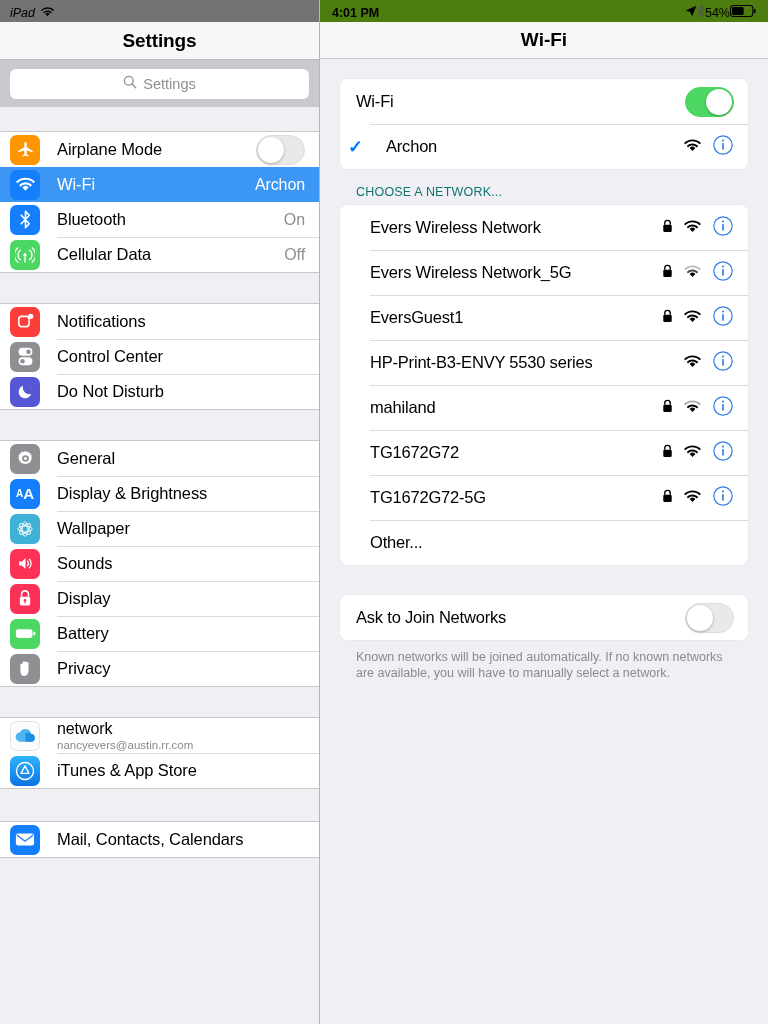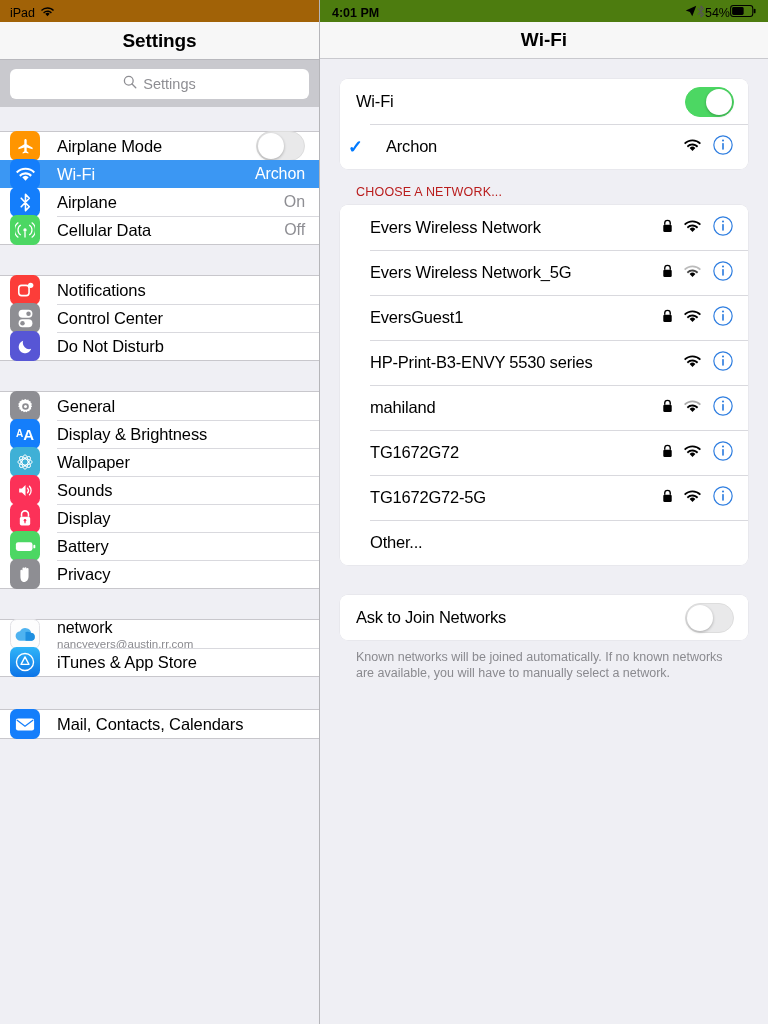--- a/index.html
+++ b/index.html
@@ -15,21 +15,21 @@
   .sidebar {
     width:320px; height:1024px;
     background:#EFEFF4;
     border-right:1px solid #B5B5B9;
     overflow:hidden;
     position:relative;
   }
   .sb-status {
     height:22px; padding:3px 10px 0 10px;
     display:flex; align-items:center; gap:6px;
-    font-size:12.5px; color:#000; background:#a16207;
+    font-size:12.5px; color:#000; background:#737373;font-style:italic;
   }
   .sb-title {
     height:37px; background:#F7F7F7;
     display:flex; align-items:center; justify-content:center;
     font-size:19px; font-weight:bold; color:#000;
     letter-spacing:-0.1px;
   }
   .sb-searchband {
     height:48px; background:#C9C9CE;
     display:flex; align-items:center; padding:0 10px;
@@ -42,21 +42,21 @@
   .sb-search .ph { font-size:14.5px; color:#8E8E93; }
   .sb-gap { background:#EFEFF4; }
   .sb-gap.g1 { height:24px; }
   .sb-gap.g2 { height:30px; }
   .sb-gap.g3 { height:30px; }
   .sb-gap.g4 { height:30px; }
   .sb-gap.g5 { height:32px; }
   .sb-group { background:#fff; border-top:1px solid #C8C7CC; border-bottom:1px solid #C8C7CC; }
 
   .row {
-    height:28px; display:flex; align-items:center;
+    height:35px; display:flex; align-items:center;
     padding-left:10px; padding-right:14px;
     position:relative; background:#fff;
   }
   .row + .row::before {
     content:""; position:absolute; left:57px; right:0; top:0;
     height:1px; background:#D9D9DE;
   }
   .row.selected { background:#3B97F3; }
   .row.selected::before, .row.selected + .row::before { background:transparent; }
   .icon {
@@ -116,21 +116,21 @@
     height:1px; background:#D9D9DE;
   }
   .prow .plabel { font-size:16.5px; color:#000; flex:1; letter-spacing:-0.2px; }
   .check {
     width:22px; flex:none; color:#007AFF; font-size:18px; font-weight:bold;
     margin-left:-8px; margin-right:2px;
   }
   .nwname { flex:1; font-size:16.5px; color:#000; margin-left:14px; letter-spacing:-0.2px; }
   .nwicons { display:flex; align-items:center; gap:11px; flex:none; }
   .sect-header {
-    font-size:12.5px; color:#b91c1c; letter-spacing:0.2px;
+    font-size:12.5px; color:#0f766e; letter-spacing:0.2px;
     padding:16px 0 6px 16px; text-transform:uppercase;
   }
   .footnote {
     font-size:12.5px; color:#8A8A8F; line-height:16px;
     padding:9px 16px 0 16px;
   }
   .vspace20 { height:20px; }
   .vspace30 { height:30px; }
 </style>
 </head>
@@ -191,21 +191,21 @@
         <span class="label">Wi-Fi</span>
         <span class="value">Archon</span>
       </div>
 
       <div class="row">
         <div class="icon" style="background:#147EFB">
           <svg width="15" height="19" viewBox="0 0 12 20" fill="none" stroke="#fff" stroke-width="1.7" stroke-linejoin="round" stroke-linecap="round">
             <path d="M1.5 5.5 10 14.5 6 18.5V1.5l4 4-8.5 9"></path>
           </svg>
         </div>
-        <span class="label">Airplane</span>
+        <span class="label">Bluetooth</span>
         <span class="value">On</span>
       </div>
 
       <div class="row">
         <div class="icon" style="background:#4CD763">
           <svg width="20" height="20" viewBox="0 0 24 24" fill="none" stroke="#fff" stroke-width="1.5">
             <path d="M7 6a7 7 0 0 0 0 12M17 6a7 7 0 0 1 0 12M4 3a11 11 0 0 0 0 18M20 3a11 11 0 0 1 0 18"></path>
             <circle cx="12" cy="12" r="2" fill="#fff" stroke="none"></circle>
             <path d="M12 14v7" stroke-width="1.6"></path>
           </svg>

